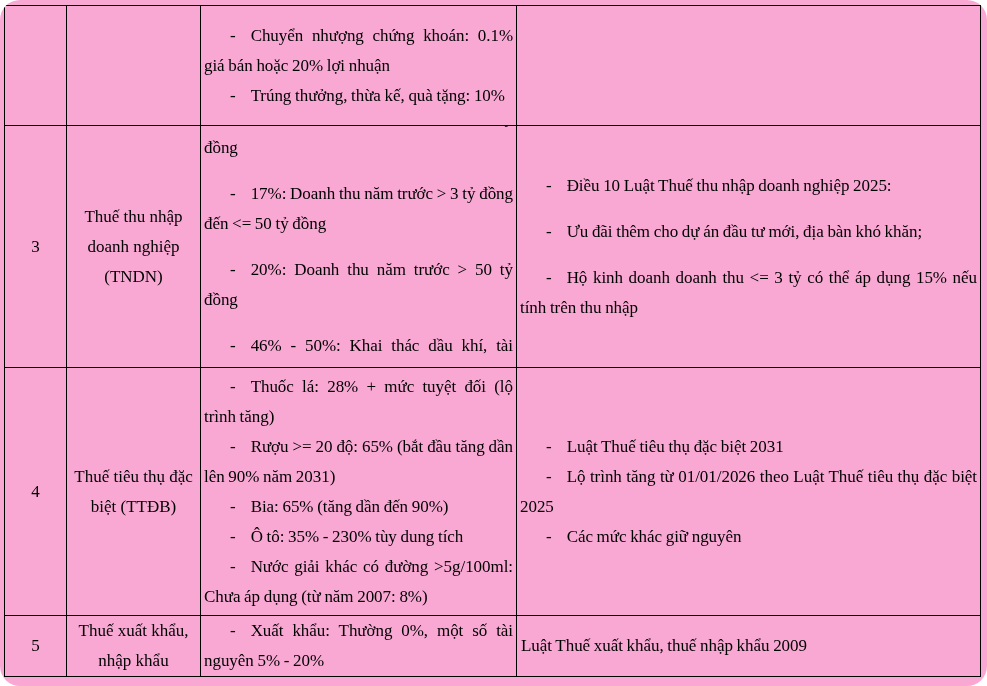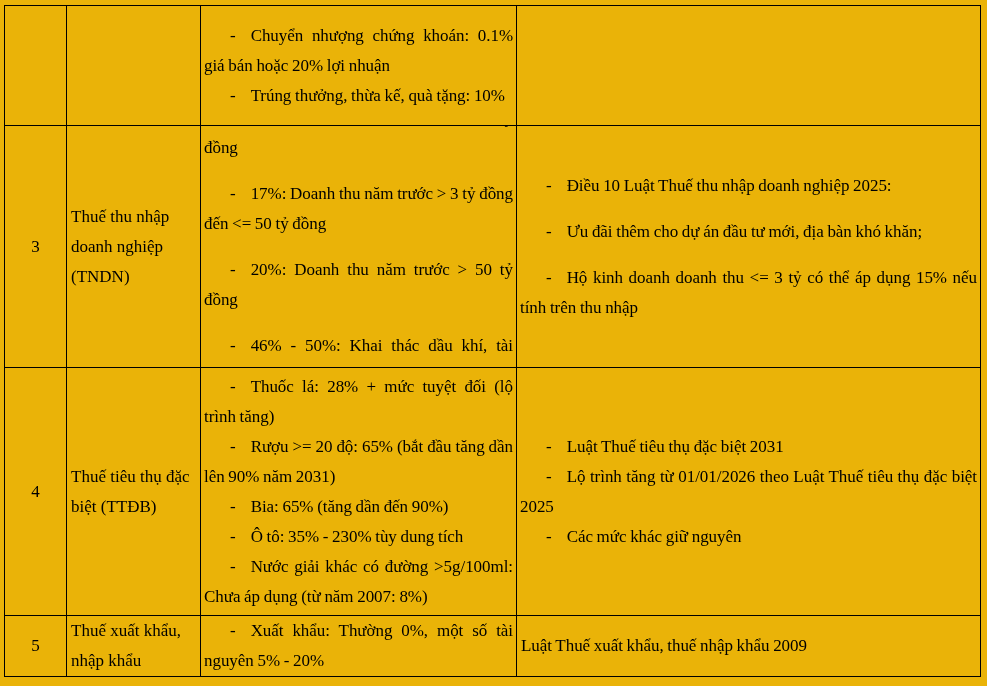--- a/index.html
+++ b/index.html
@@ -1,24 +1,25 @@
 <!DOCTYPE html>
 <html><head>
 <meta charset="utf-8">
 <style>
   html, body { margin: 0; padding: 0; background: #ffffff; }
   .page {
     position: relative;
     width: 987px;
     height: 686px;
-    background: #eab308;
+    background: #f9a8d4;
     color: #000000;
     font-family: "Liberation Serif", "DejaVu Serif", serif;
     font-size: 17px;
     overflow: hidden;
+    border-radius: 20px;
   }
   table.tax {
     position: absolute;
     left: 4px;
     top: 5px;
     width: 976px;
     border-collapse: collapse;
     table-layout: fixed;
   }
   table.tax td {
@@ -30,21 +31,21 @@
     display: flex;
     flex-direction: column;
     justify-content: center;
     overflow: hidden;
   }
   tr.r0 .cw { height: 119px; }
   tr.r1 .cw { height: 241px; gap: 16px; }
   tr.r2 .cw { height: 247px; }
   tr.r3 .cw { height: 60px; }
   td.num  { text-align: center; }
-  td.name { text-align: left; }
+  td.name { text-align: center; }
   td.name .cw { padding: 0 4px; }
   td.details .cw, td.basis .cw { padding: 0 3px; }
   p.bullet, p.plain {
     margin: 0;
     line-height: 30px;
     text-align: justify;
     text-indent: 26px;
     word-spacing: -0.5px;
     letter-spacing: -0.05px;
   }

